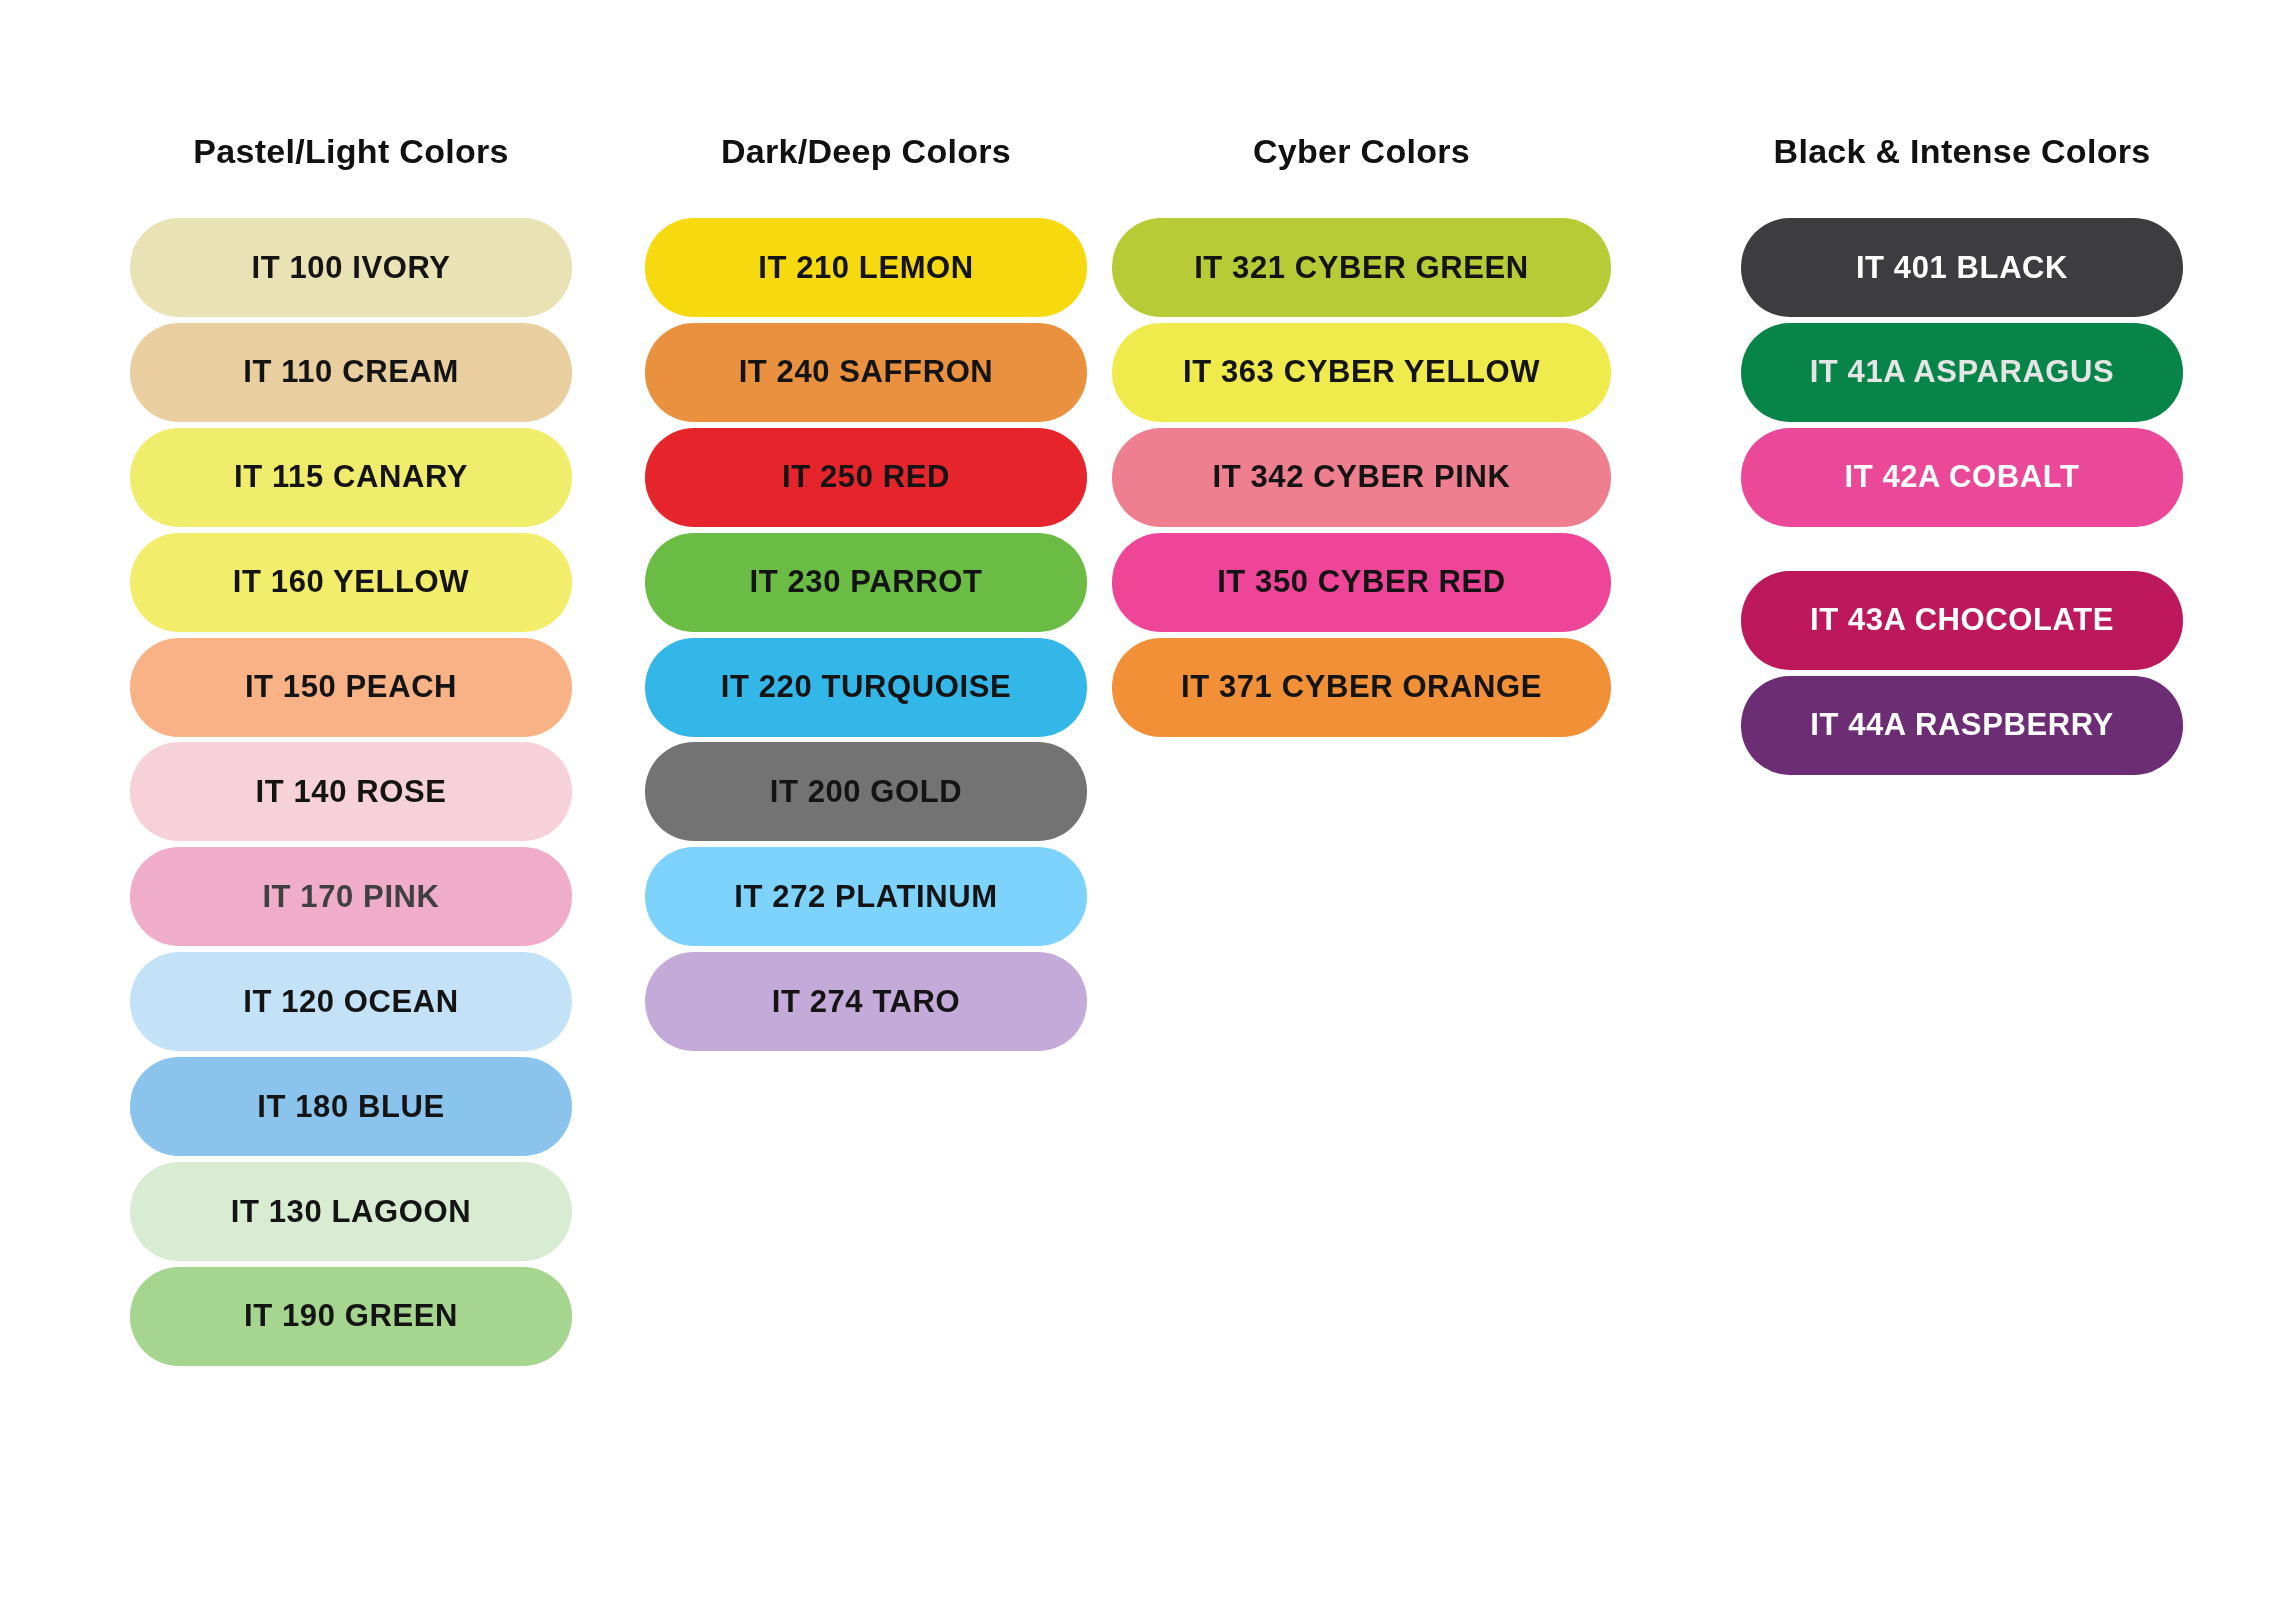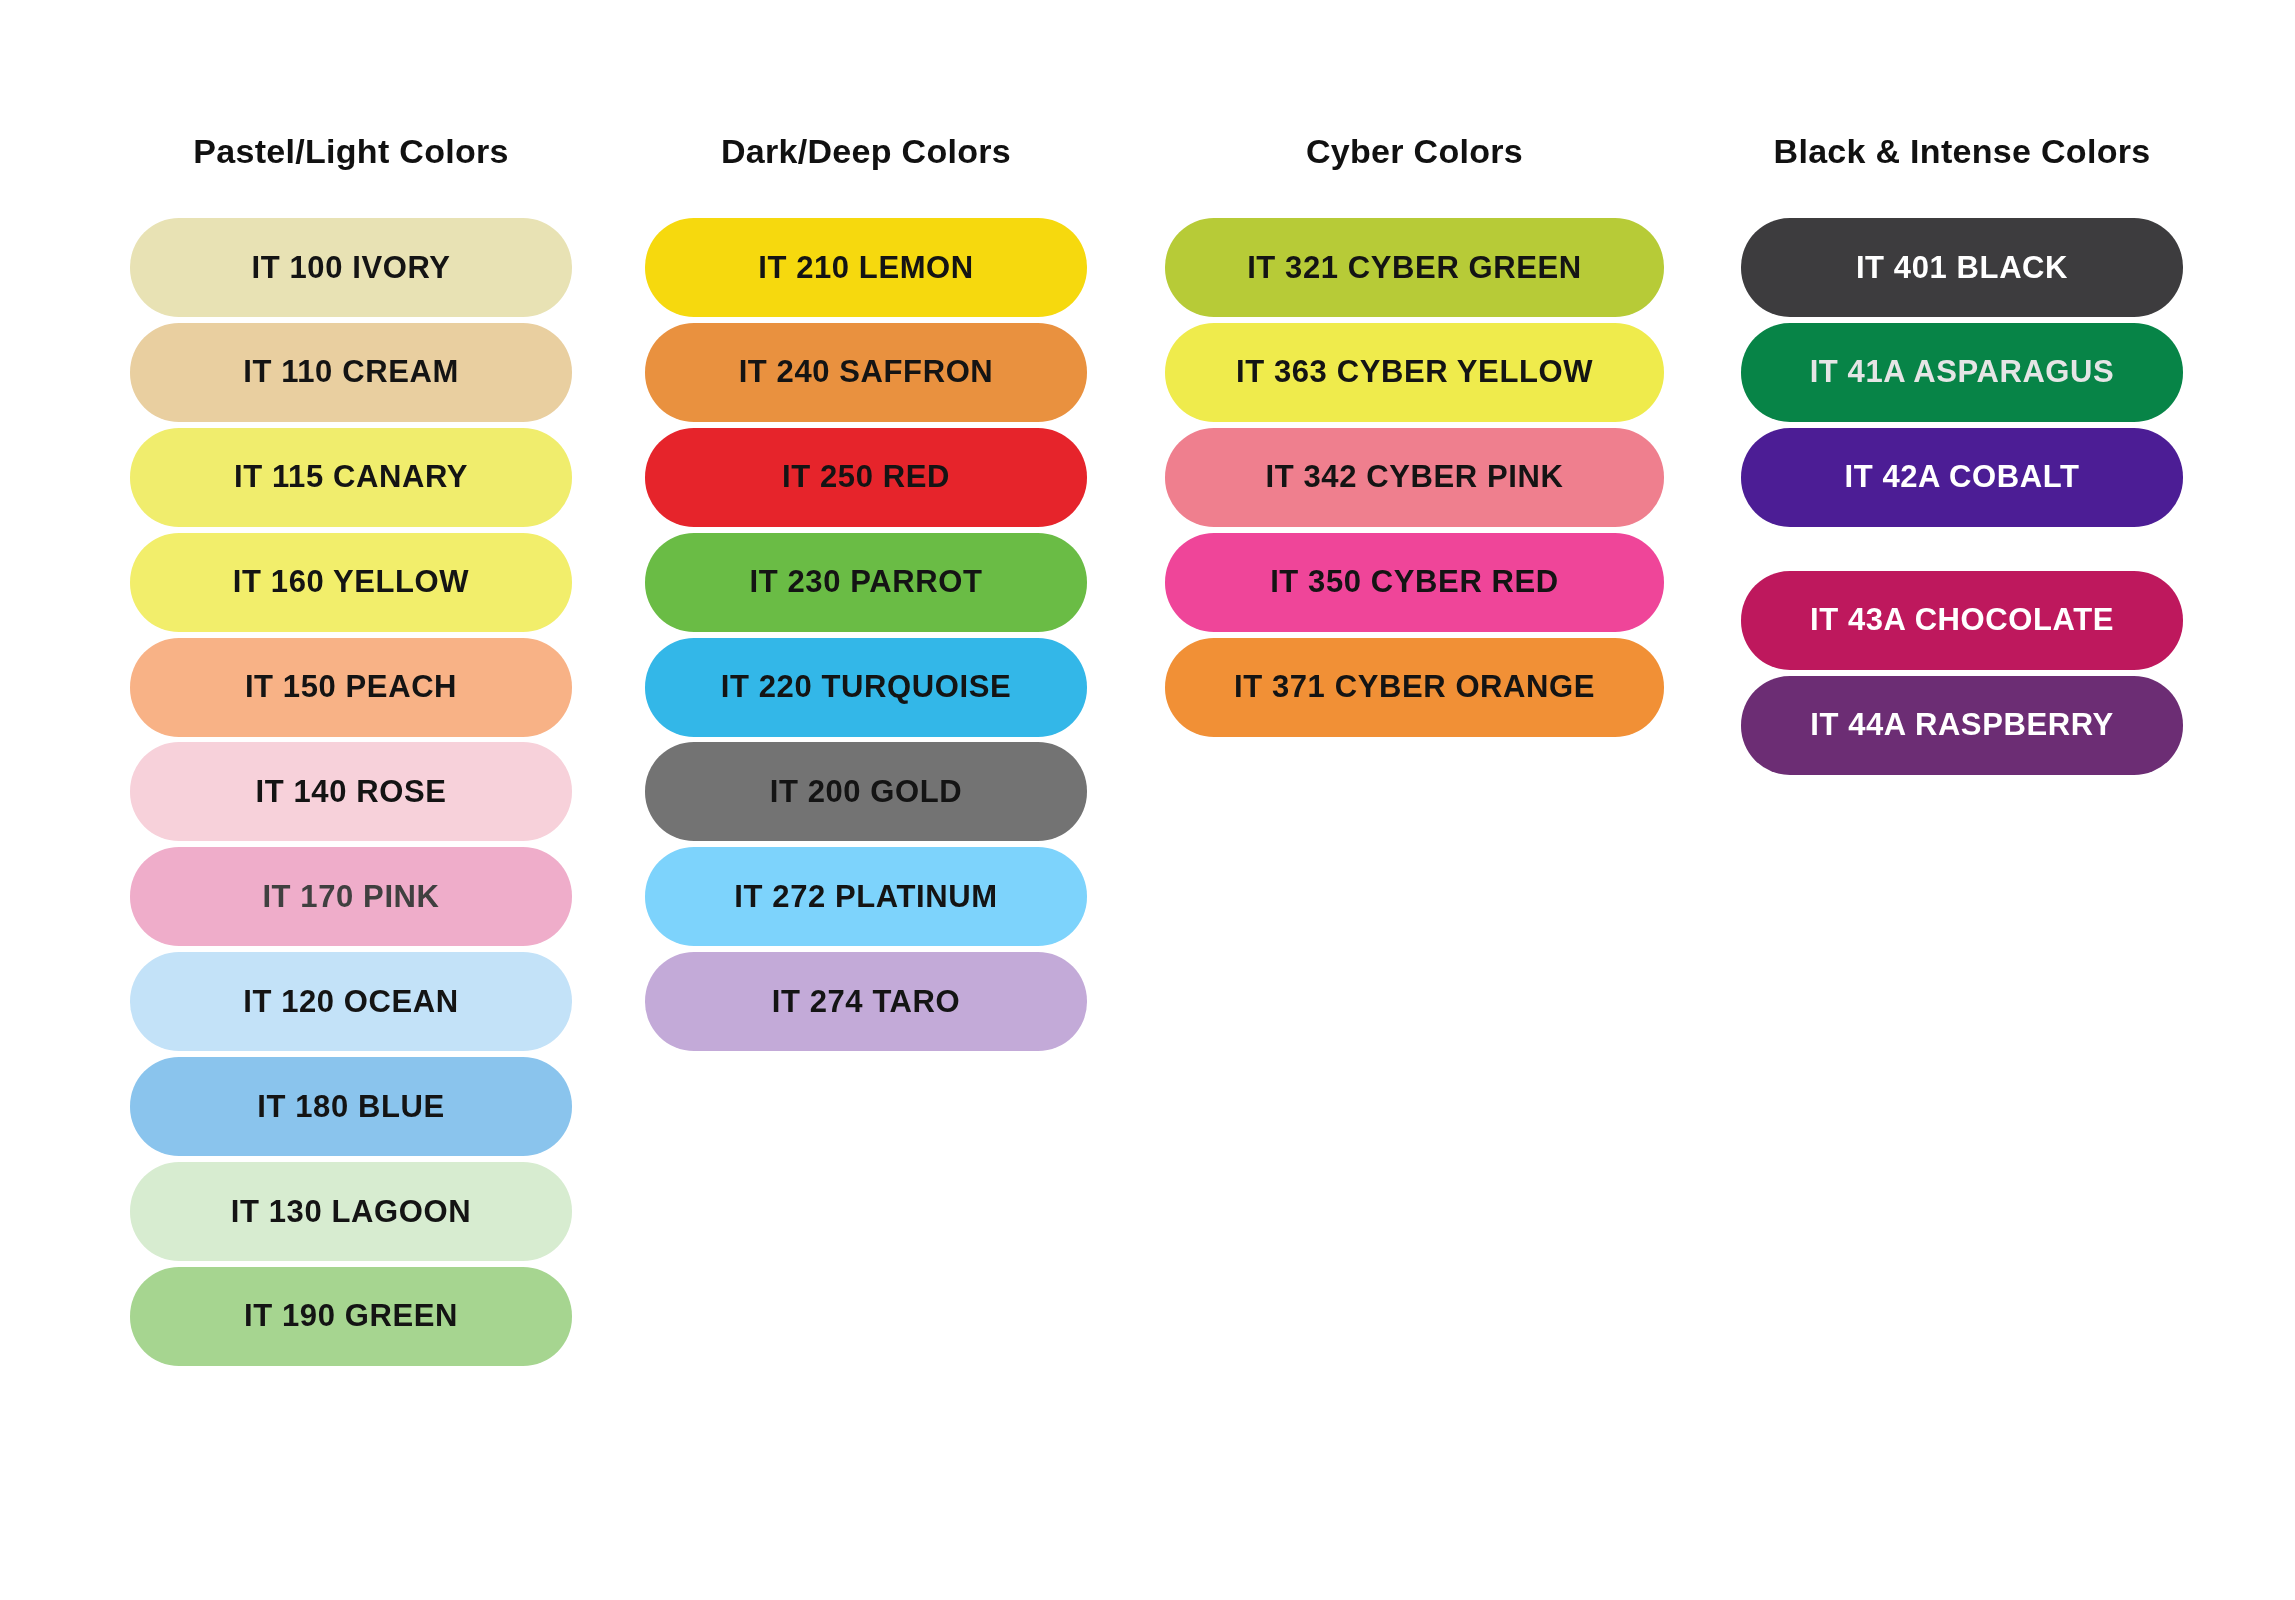--- a/index.html
+++ b/index.html
@@ -7,21 +7,21 @@
     position: relative;
     width: 2295px;
     height: 1368px;
     background: #ffffff;
     font-family: "Liberation Sans", sans-serif;
     overflow: hidden;
   }
   .column { position: absolute; top: 125px; }
   .col-0 { left: 130px;  width: 442px; }
   .col-1 { left: 645px; width: 442px; }
-  .col-2 { left: 1165px; width: 499px; }
+  .col-2 { left: 1112px; width: 499px; }
   .col-3 { left: 1741px; width: 442px; }
   .col-header {
     margin: 0;
     height: 52px;
     line-height: 52px;
     text-align: center;
     font-size: 34px;
     font-weight: 700;
     color: #111111;
     letter-spacing: 0.3px;
@@ -91,20 +91,20 @@
         <div class="pill" style="background: rgb(239, 69, 153); color: rgb(20, 20, 20);">IT 350 CYBER RED</div>
         <div class="pill" style="background: rgb(241, 144, 54); color: rgb(20, 20, 20);">IT 371 CYBER ORANGE</div>
       </div>
   </section>
 
   <section class="column col-3">
     <h2 class="col-header">Black &amp; Intense Colors</h2>
     <div class="pill-stack">
         <div class="pill" style="background: rgb(61, 60, 62); color: rgb(255, 255, 255);">IT 401 BLACK</div>
         <div class="pill" style="background: rgb(7, 132, 71); color: #e5e5e5;">IT 41A ASPARAGUS</div>
-        <div class="pill" style="background: #4c1d95; color: rgb(255, 255, 255); text-align: center;">IT 42A COBALT</div>
+        <div class="pill" style="background: #ec4899; color: rgb(255, 255, 255); text-align: center;">IT 42A COBALT</div>
         <div class="pill" style="background: #be185d; color: rgb(255, 255, 255); margin-top: 38px;">IT 43A CHOCOLATE</div>
         <div class="pill" style="background: rgb(108, 45, 116); color: rgb(255, 255, 255);">IT 44A RASPBERRY</div>
       </div>
   </section>
 
 </div>
 
 
 </body></html>

